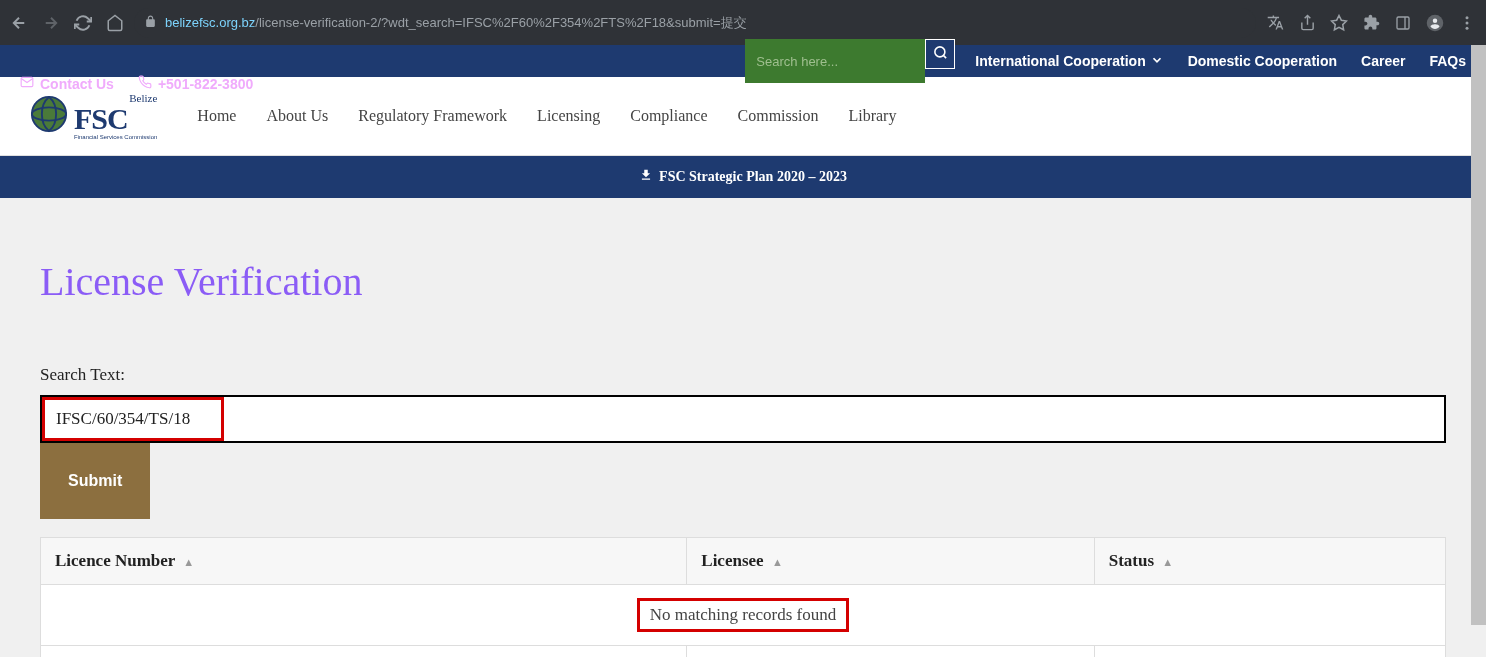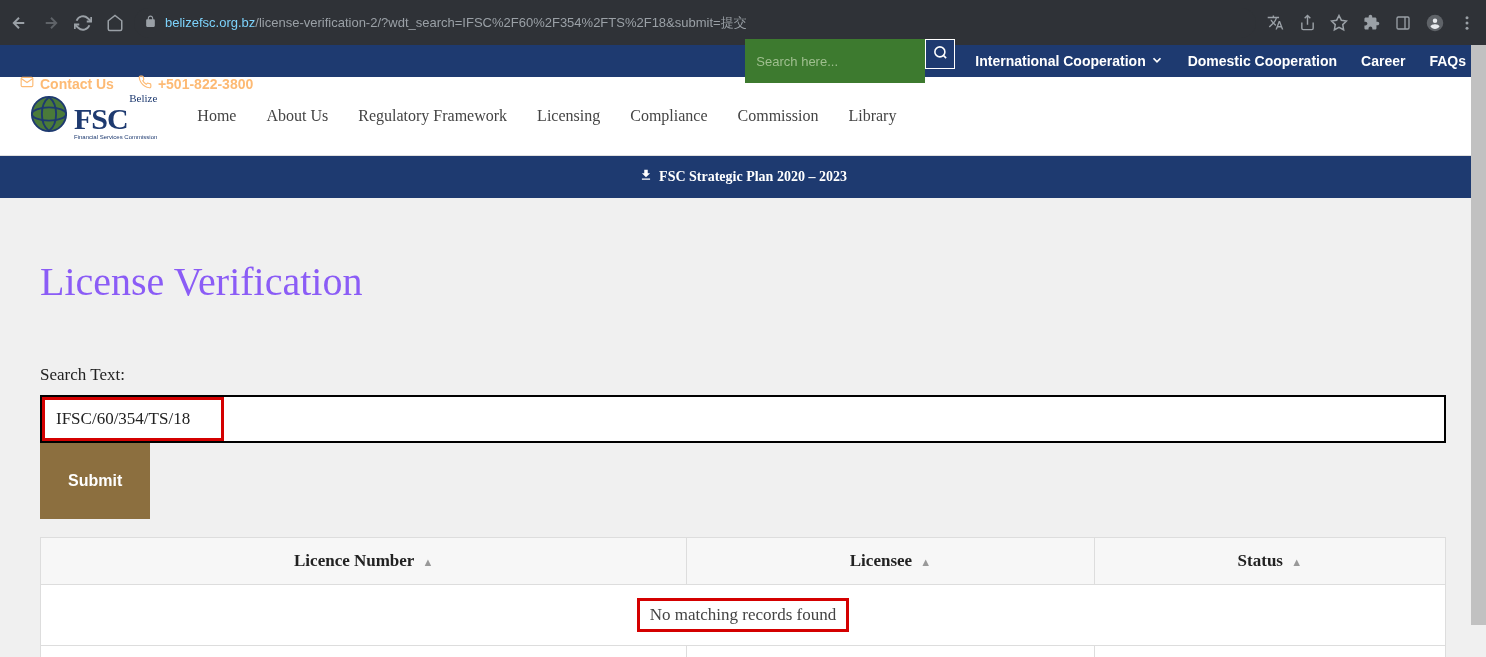--- a/index.html
+++ b/index.html
@@ -12,21 +12,21 @@
   .chrome-icon.disabled { color: #5f6368; }
   .url-bar { flex: 1; display: flex; align-items: center; background: #2f3237; border-radius: 20px; padding: 0 10px; height: 30px; gap: 8px; }
   .lock-icon { color: #9aa0a6; }
   .url-text { color: #9aa0a6; font-family: Arial, sans-serif; font-size: 13px; white-space: nowrap; }
   .url-text .domain { color: #7dd3fc; }
   .chrome-right { display: flex; align-items: center; gap: 14px; }
   
   
   .topbar { background: #1e3a70; height: 32px; display: flex; align-items: center; padding: 0 20px; color: #fff; font-family: Arial, sans-serif; font-size: 14px; }
   .topbar-left { display: flex; align-items: center; gap: 24px; }
-  .topbar-left a, .topbar-right a { color: #fdba74; text-decoration: none; display: flex; align-items: center; gap: 6px; font-weight: bold; margin-top: 45px; }
+  .topbar-left a, .topbar-right a { color: #f0abfc; text-decoration: none; display: flex; align-items: center; gap: 6px; font-weight: bold; margin-top: 45px; }
   .topbar-middle { flex: 1; display: flex; justify-content: flex-end; align-items: center; margin-right: 20px; }
   .search-box { display: flex; }
   .search-input { background: #3d7a2f; border: 1px solid #3d7a2f; color: #9fbf8f; padding: 5px 10px; width: 180px; font-size: 13px; height: 44px; }
   .search-input::placeholder { color: #9fbf8f; }
   .search-btn { background: #1e3a70; border: 1px solid #fff; color: #fff; width: 30px; height: 30px; display: flex; align-items: center; justify-content: center; }
   .topbar-right { display: flex; align-items: center; gap: 24px; }
   .topbar-right .nav-item { display: flex; align-items: center; gap: 4px; cursor: pointer; font-weight: bold; }
   
   
   .mainnav { background: #fff; height: 79px; display: flex; align-items: center; padding: 0 30px; gap: 40px; border-bottom: 1px solid #e0e0e0; }
@@ -47,21 +47,21 @@
   .page-title { font-size: 40px; color: #8b5cf6; font-family: Georgia, serif; font-weight: normal; margin-bottom: 60px; }
   .search-label { font-size: 17px; color: #222; margin-bottom: 10px; font-family: Georgia, serif; margin-top: 32px; }
   .search-field { width: 100%; padding: 12px 14px; font-size: 17px; border: 2px solid #000; background: #fff; font-family: Georgia, serif; color: #222; }
   .search-field-wrap { position: relative; display: inline-block; width: 100%; }
   .search-field-highlight { position: absolute; left: 2px; top: 2px; bottom: 2px; border: 3px solid #d40000; padding: 0 6px; display: flex; align-items: center; pointer-events: none; }
   .submit-btn { background: #8c6f3f; color: #fff; border: none; padding: 29px 28px; font-size: 16px; font-weight: bold; font-family: Arial, sans-serif; margin-top: 0; cursor: pointer; }
   
   
   .table-wrap { margin-top: 18px; }
   table { width: 100%; border-collapse: collapse; background: #fff; }
-  th { text-align: center; padding: 13px 14px; font-size: 17px; font-family: Georgia, serif; font-weight: bold; background: #f7f7f7; border: 1px solid #ddd; color: #222; }
+  th { text-align: left; padding: 13px 14px; font-size: 17px; font-family: Georgia, serif; font-weight: bold; background: #f7f7f7; border: 1px solid #ddd; color: #222; }
   th .sort-icon { color: #999; font-size: 11px; margin-left: 4px; }
   td { padding: 13px 14px; border: 1px solid #ddd; font-size: 17px; font-family: Georgia, serif; color: #444; }
   .no-records td { text-align: center; }
   .no-records-highlight { display: inline-block; border: 3px solid #d40000; padding: 4px 10px; }
   .empty-row td { height: 24px; padding: 4px 14px; }
   
   .scrollbar { position: fixed; right: 0; top: 45px; bottom: 0; width: 15px; background: #f0f0f0; }
   .scrollbar-thumb { background: #c1c1c1; width: 100%; height: 580px; }
 </style>
 </head>

